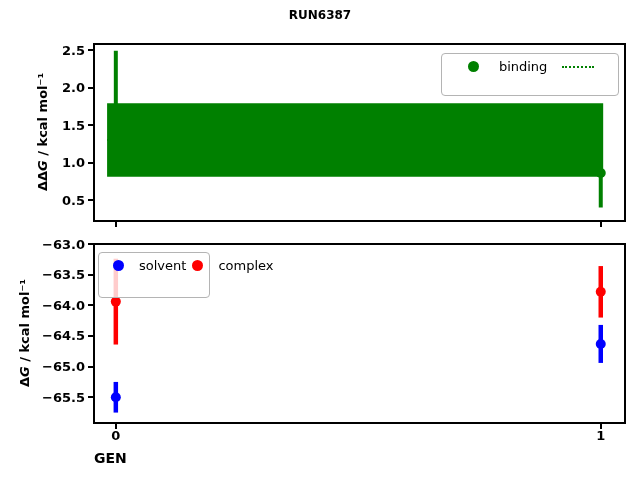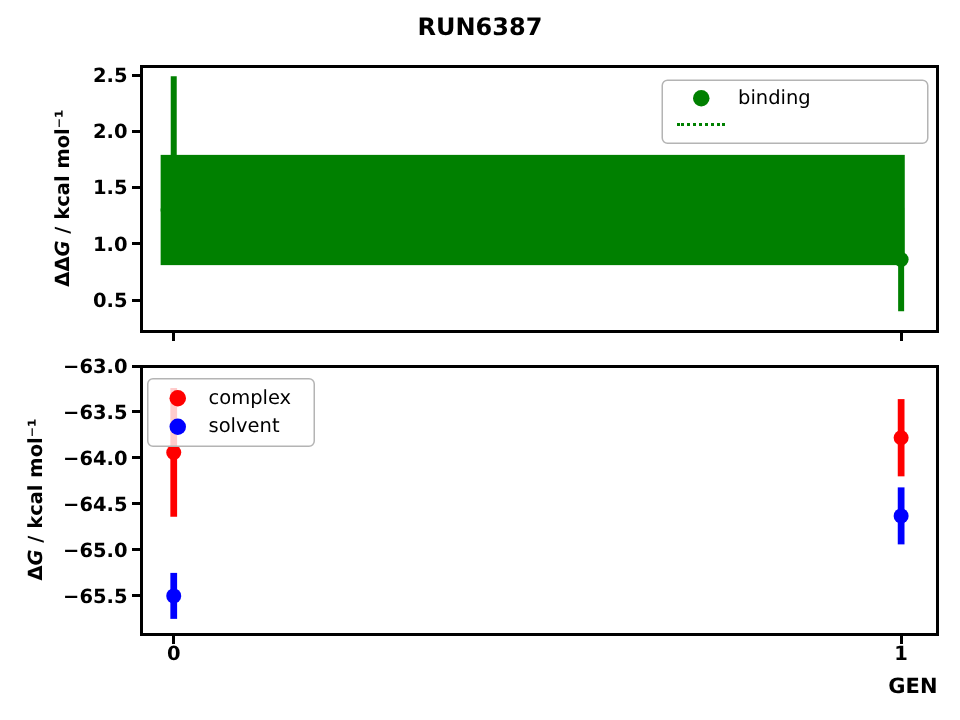--- a/index.html
+++ b/index.html
@@ -1,33 +1,33 @@
 <!DOCTYPE html>
 <html><head>
 <meta charset="utf-8">
 <style>
   html,body{margin:0;padding:0;background:#fff;}
   .fig{position:relative;width:640px;height:480px;background:#fff;overflow:hidden;
        font-family:"DejaVu Sans","Liberation Sans",sans-serif;color:#000;}
   .fig-title{position:absolute;top:8px;left:0;right:0;text-align:center;
-             font-size:16px;font-weight:bold;}
+             font-size:12px;font-weight:bold;}
   svg.canvas{position:absolute;left:0;top:0;}
   svg.canvas text{font-family:"DejaVu Sans","Liberation Sans",sans-serif;
                   font-weight:bold;font-size:13px;fill:#000;}
   .ylabel{position:absolute;width:160px;height:18px;display:flex;align-items:center;
           justify-content:center;font-size:13px;font-weight:bold;white-space:pre;
           transform:rotate(-90deg);}
   .ylabel-top{left:-38px;top:123px;}
   .ylabel-bot{left:-56px;top:324px;}
   .ital{font-style:italic;}
-  .xlabel{position:absolute;left:94px;width:531px;top:450px;text-align:right;
+  .xlabel{position:absolute;left:94px;width:531px;top:450px;text-align:left;
           font-size:14px;font-weight:bold;}
   .legend{position:absolute;box-sizing:border-box;background:rgba(255,255,255,0.8);
           border:1px solid #b4b4b4;border-radius:4px;padding:3px 8px;
-          display:flex;flex-direction:column;justify-content:space-around;
+          display:flex;flex-direction:row;justify-content:space-around;
           font-size:13px;}
   .legend-top{left:441px;top:53px;width:178px;height:43px;}
   .legend-bot{left:98px;top:252px;width:112px;height:46px;}
   .lrow{display:flex;align-items:center;height:19px;}
   .mcol{width:34px;display:flex;justify-content:center;align-items:center;
         margin-right:8px;flex:0 0 auto;}
   .mcol-sm{width:22px;margin-right:10px;}
   .dot{width:11px;height:11px;border-radius:50%;display:inline-block;}
   .dotline{width:32px;height:0;border-top:2.5px dotted #008000;display:inline-block;}
   .ltxt{white-space:nowrap;}
@@ -106,25 +106,25 @@
     <div class="lrow">
       <span class="mcol">
           <span class="dotline" style="border-top-color: rgb(0, 128, 0);"></span>
         </span>
     </div>
   </div>
 
   <div class="legend legend-bot">
     <div class="lrow">
       <span class="mcol mcol-sm">
+          <span class="dot" style="background-color: rgb(0, 0, 255);"></span>
+        </span>
+      <span class="ltxt">solvent</span>
+    </div>
+    <div class="lrow">
+      <span class="mcol mcol-sm">
           <span class="dot" style="background-color: rgb(255, 0, 0);"></span>
         </span>
       <span class="ltxt">complex</span>
-    </div>
-    <div class="lrow">
-      <span class="mcol mcol-sm">
-          <span class="dot" style="background-color: rgb(0, 0, 255);"></span>
-        </span>
-      <span class="ltxt">solvent</span>
     </div>
   </div>
 
 </div>
 
 </body></html>

